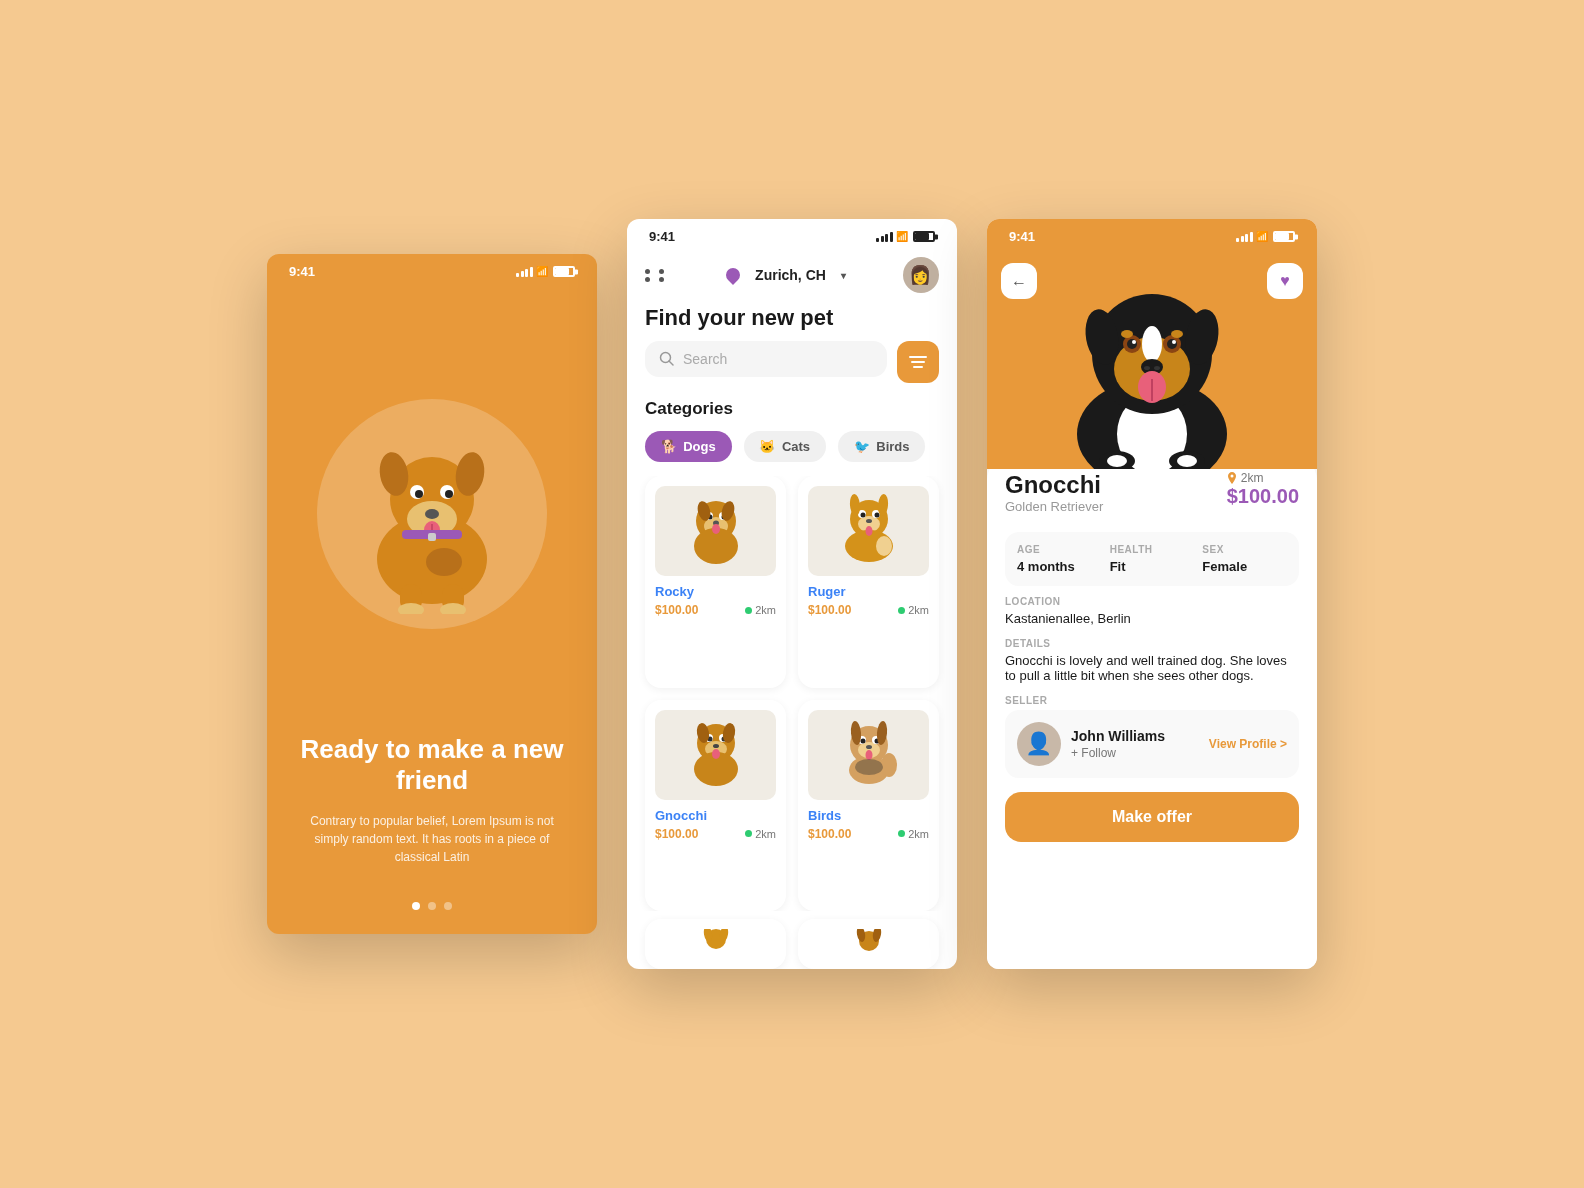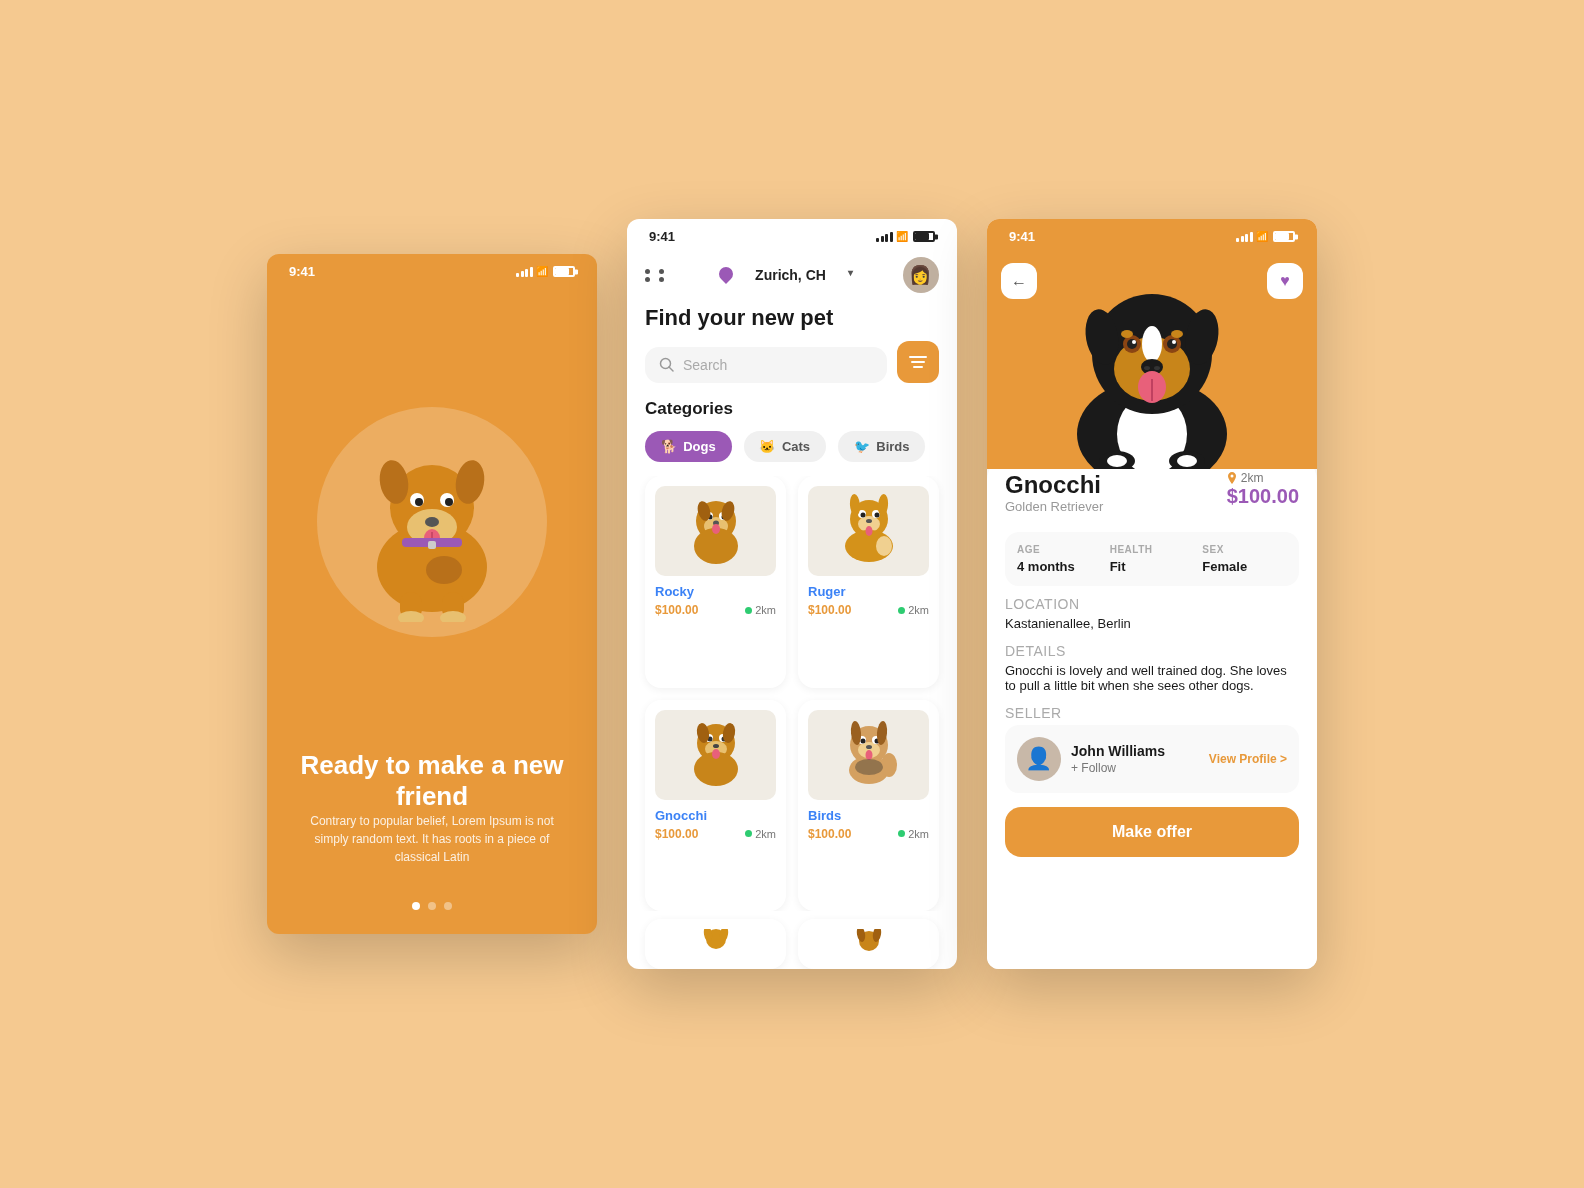--- a/index.html
+++ b/index.html
@@ -161,21 +161,21 @@
 
     .onboarding-text {
       text-align: center;
       padding: 0 30px 20px;
       color: white;
     }
 
     .onboarding-title {
       font-size: 26px;
       font-weight: 700;
-      margin-bottom: 0;
+      margin-bottom: 16px;
       line-height: 1.2;
     }
 
     .onboarding-subtitle {
       font-size: 12px;
       opacity: 0.85;
       line-height: 1.5;
     }
 
     .dots {
@@ -225,21 +225,22 @@
 
     .menu-dot {
       width: 5px;
       height: 5px;
       background: #555;
       border-radius: 50%;
     }
 
     .location-badge {
       display: flex;
-      gap: 22px;
+      align-items: center;
+      gap: 15px;
       font-size: 14px;
       font-weight: 600;
       color: #222;
     }
 
     .location-pin {
       width: 14px;
       height: 14px;
       background: #9b59b6;
       border-radius: 50% 50% 50% 0;
@@ -265,21 +266,21 @@
 
     .find-title {
       font-size: 22px;
       font-weight: 700;
       color: #1a1a1a;
       padding: 4px 18px 10px;
     }
 
     .search-row {
       display: flex;
-      align-items: flex-end;
+      align-items: flex-start;
       gap: 10px;
       padding: 0 18px 14px;
     }
 
     .search-box {
       flex: 1;
       display: flex;
       align-items: center;
       gap: 8px;
       background: #f5f5f5;
@@ -545,22 +546,22 @@
       margin-bottom: 4px;
     }
 
     .stat-value {
       font-size: 13px;
       font-weight: 600;
       color: #1a1a1a;
     }
 
     .section-label {
-      font-size: 14px;
-      font-weight: 400;
+      font-size: 10px;
+      font-weight: 700;
       color: #aaa;
       text-transform: uppercase;
       letter-spacing: 0.5px;
       margin-bottom: 4px;
     }
 
     .section-value {
       font-size: 13px;
       color: #1a1a1a;
       margin-bottom: 12px;

